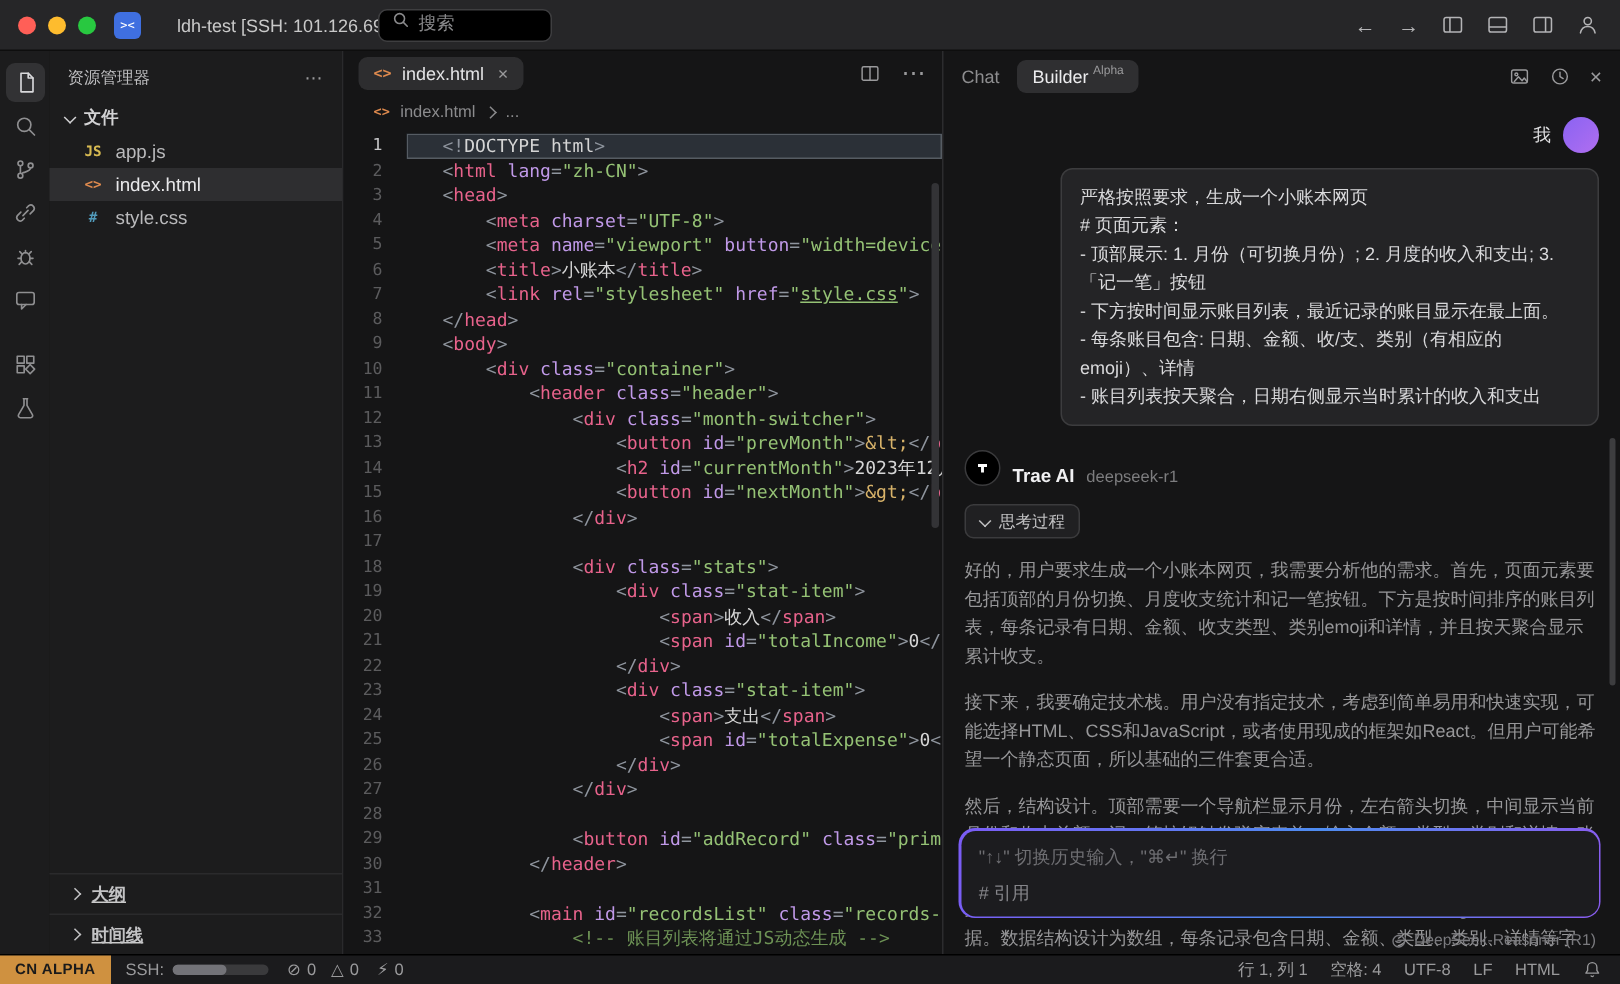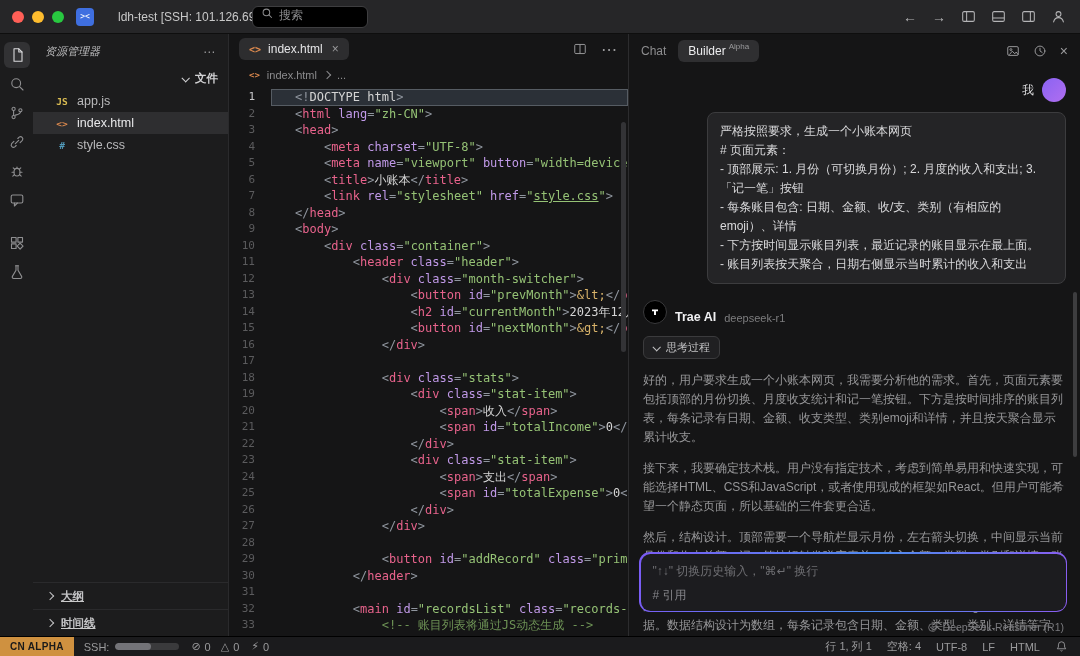--- a/index.html
+++ b/index.html
@@ -25,23 +25,23 @@
   .main{flex:0 0 602px;display:flex;height:602px;}
 
   
   .activitybar{flex:0 0 33px;background:#1c1c1d;display:flex;flex-direction:column;align-items:center;padding-top:8px;gap:3px;}
   .ab-item{width:26px;height:26px;display:flex;align-items:center;justify-content:center;color:#8f8f91;border-radius:6px;}
   .ab-item.active{background:#323234;color:#d9d9db;}
   .ab-item.gap{margin-top:14px;}
 
   
   .sidebar{flex:0 0 196px;background:#1c1c1d;border-right:1px solid #2a2a2c;display:flex;flex-direction:column;}
-  .sb-title{display:flex;align-items:center;padding:10px 12px 8px;font-size:11px;color:#bdbdbf;font-style:italic;}
+  .sb-title{display:flex;align-items:center;padding:10px 12px 8px;font-size:11px;color:#bdbdbf;}
   .sb-title .more{margin-left:auto;color:#9a9a9c;letter-spacing:1px;font-size:12px;}
-  .sb-section{display:flex;align-items:center;gap:7px;padding:4px 10px;font-size:11.5px;font-weight:bold;color:#d2d2d4;justify-content:flex-end;}
+  .sb-section{display:flex;align-items:center;gap:7px;padding:4px 10px;font-size:11.5px;font-weight:bold;color:#d2d2d4;}
   .file-row{display:flex;align-items:center;gap:6px;height:22px;padding-left:20px;font-size:12.5px;color:#b9b9bb;cursor:default;}
   .file-row.selected{background:#2e2e30;color:#e8e8ea;}
   .fbadge{width:18px;text-align:center;font-size:9.5px;font-weight:bold;font-family:"DejaVu Sans Mono",monospace;}
   .sb-bottom{margin-top:auto;text-decoration:underline;}
   .sb-foot{display:flex;align-items:center;gap:8px;height:27px;border-top:1px solid #2a2a2c;padding-left:14px;font-size:11.5px;font-weight:bold;color:#c3c3c5;}
 
   
   .editor{flex:1 1 auto;background:#151516;display:flex;flex-direction:column;min-width:0;position:relative;}
   .tabbar{flex:0 0 30px;display:flex;align-items:center;padding:0 10px;}
   .tab{display:flex;align-items:center;gap:7px;background:#2d2d2f;border-radius:6px;padding:4px 10px;font-size:12px;color:#e4e4e6;}
@@ -314,22 +314,22 @@
       </div>
       <div class="messages">
         <div class="user-row">
           <span>我</span>
           <span class="avatar-user"></span>
         </div>
         <div class="bubble">
             <div>严格按照要求，生成一个小账本网页</div>
             <div># 页面元素：</div>
             <div>- 顶部展示: 1. 月份（可切换月份）; 2. 月度的收入和支出; 3. 「记一笔」按钮</div>
+            <div>- 下方按时间显示账目列表，最近记录的账目显示在最上面。</div>
             <div>- 每条账目包含: 日期、金额、收/支、类别（有相应的emoji）、详情</div>
-            <div>- 下方按时间显示账目列表，最近记录的账目显示在最上面。</div>
             <div>- 账目列表按天聚合，日期右侧显示当时累计的收入和支出</div>
           </div>
         <div class="ai-row">
           <span class="avatar-ai">
             <svg width="12" height="12" viewBox="0 0 16 16">
                 <path d="M4 4.5h8V7H9.3v5H6.7V7H4z" fill="#ffffff"></path>
               </svg>
           </span>
           <span class="ai-name">Trae AI</span>
           <span class="ai-model">deepseek-r1</span>

